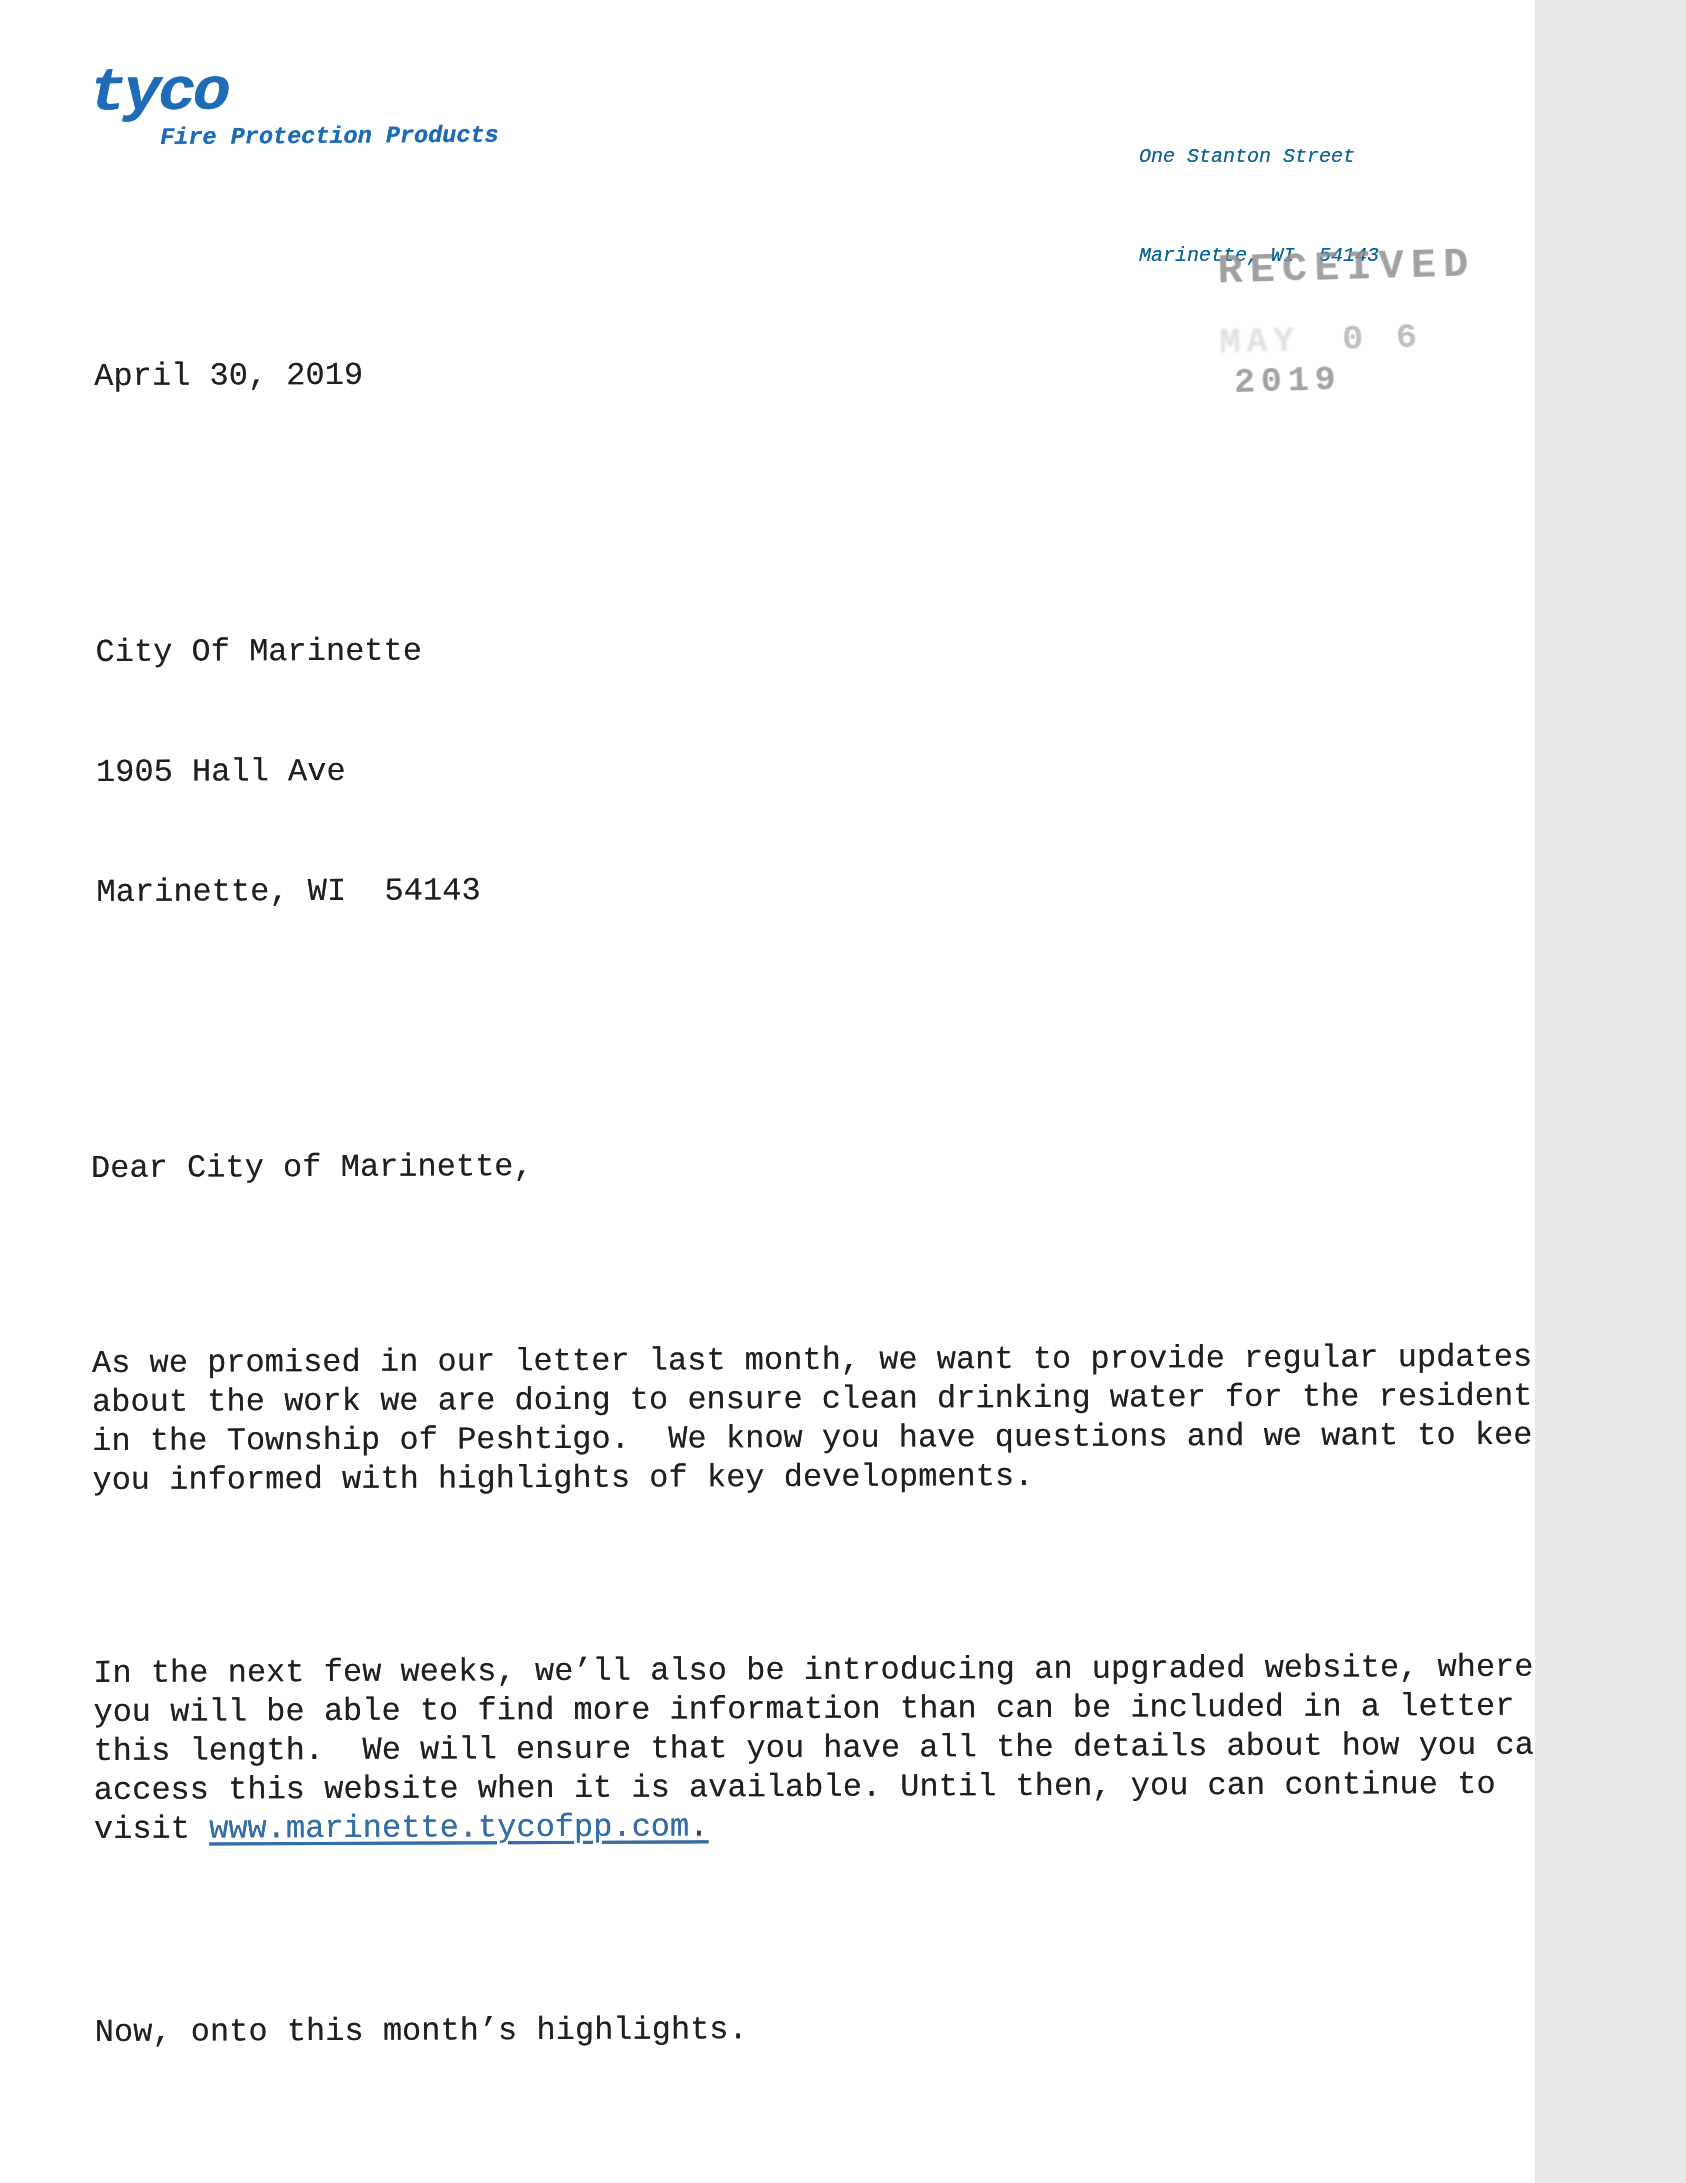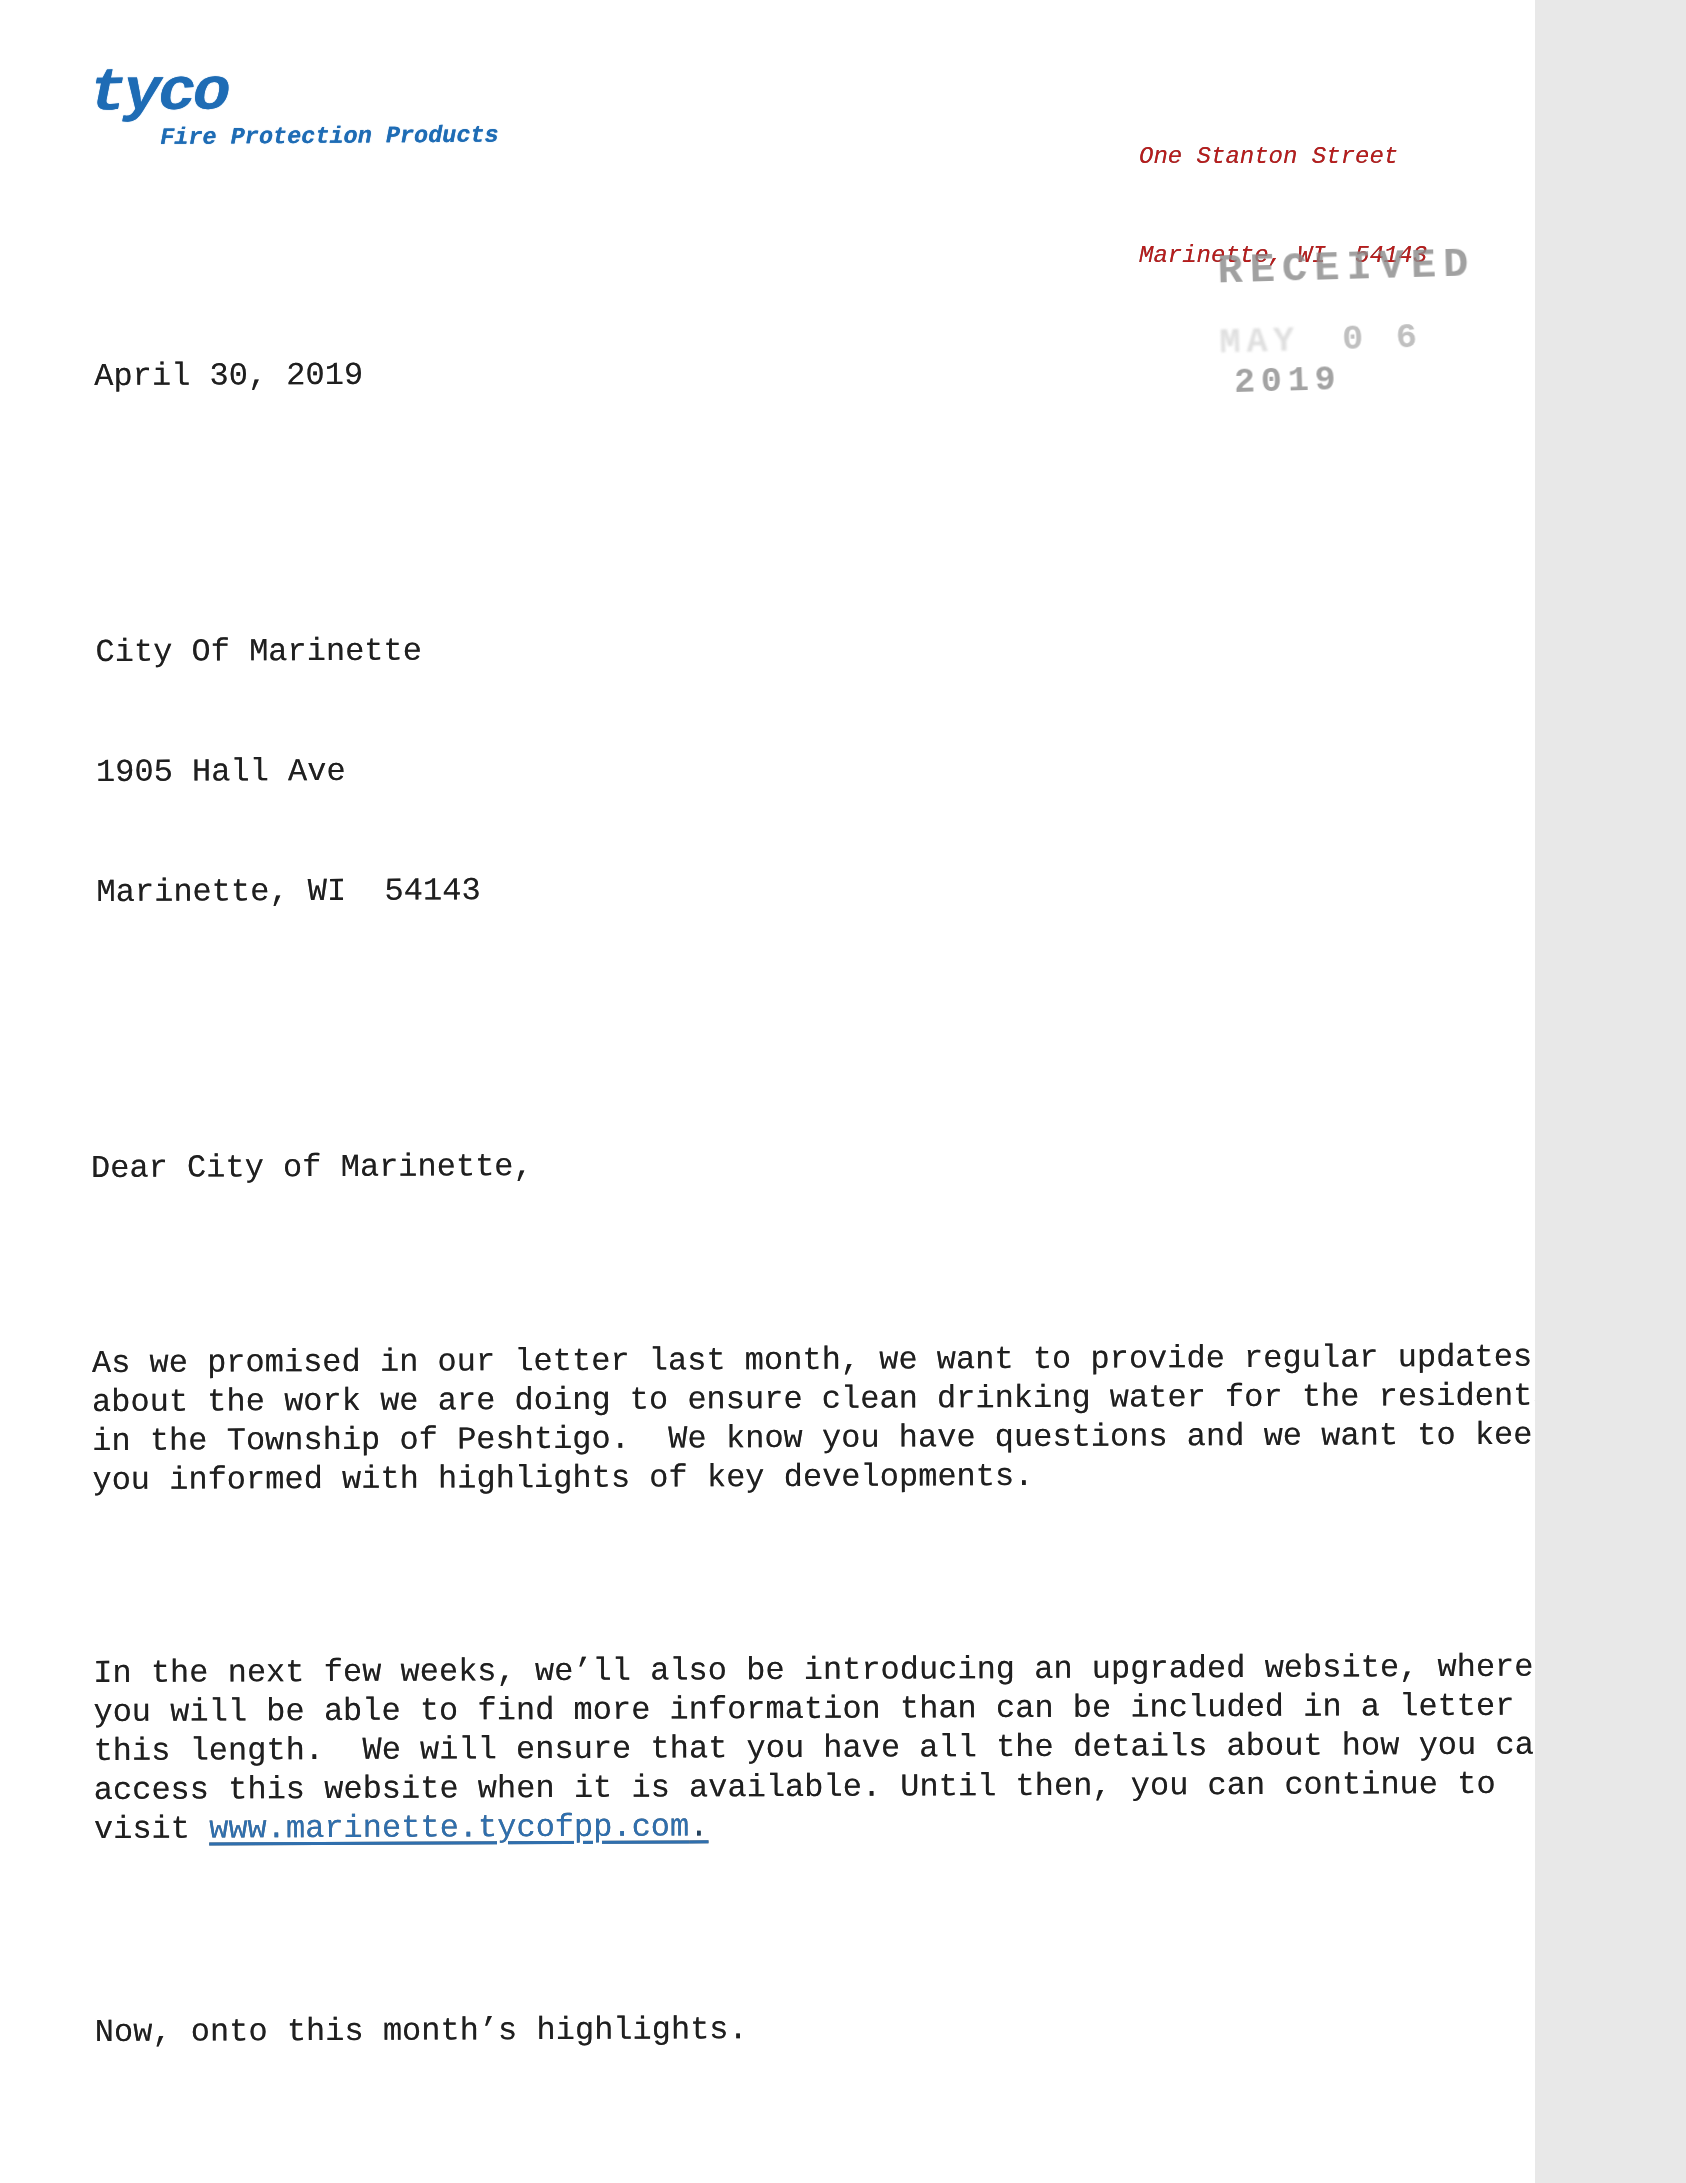--- a/index.html
+++ b/index.html
@@ -22,22 +22,22 @@
   }
   .logo-tagline{
     margin-left:71px;margin-top:1.7px;
     font-size:23.5px;font-weight:bold;font-style:italic;
     letter-spacing:0px;line-height:1.1;
     text-shadow:0 0 0.7px currentColor;
   }
   
   .sender{
     position:absolute;left:1139px;top:74px;
-    font-style:italic;font-size:24px;line-height:33px;
-    color:#b91c1c;white-space:pre-wrap;
+    font-style:italic;font-size:20px;line-height:33px;
+    color:#0369a1;white-space:pre-wrap;
   }
   
   .stamp{
     position:absolute;left:1219px;top:245px;
     color:#8d8d8d;
     transform:rotate(-1.6deg);
     filter:blur(0.5px);
     text-shadow:none;
   }
   .stamp-word{

